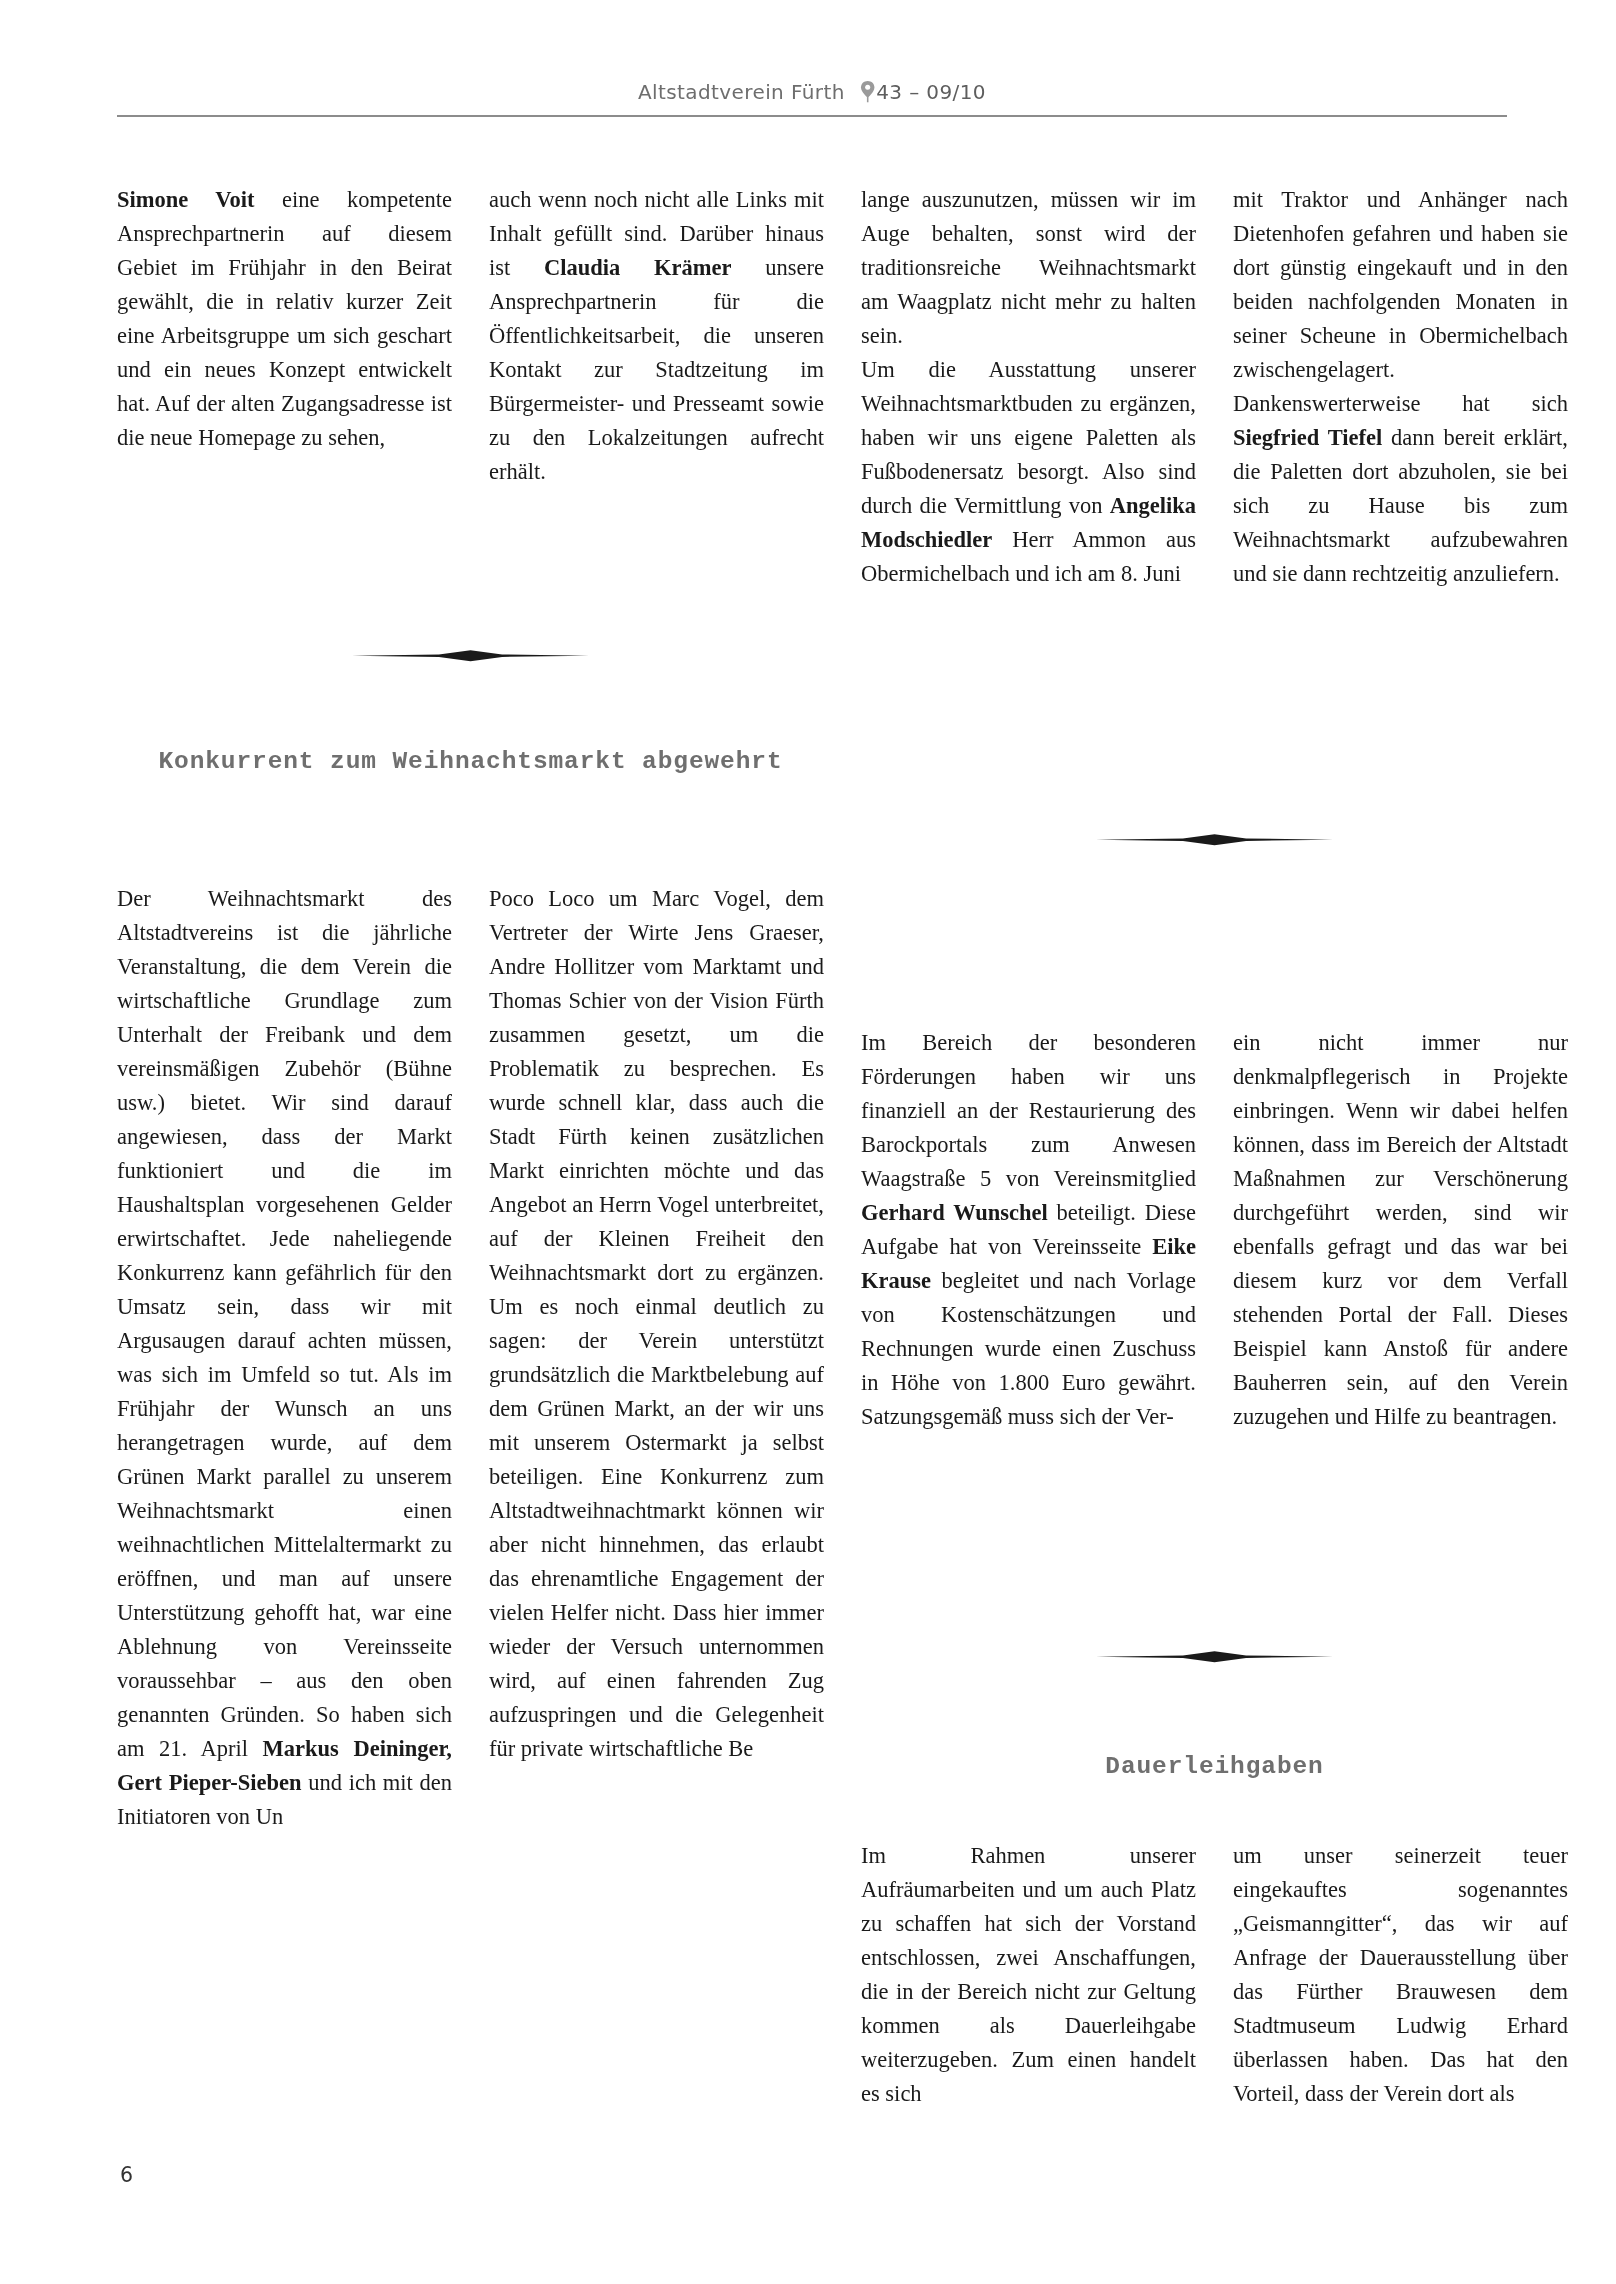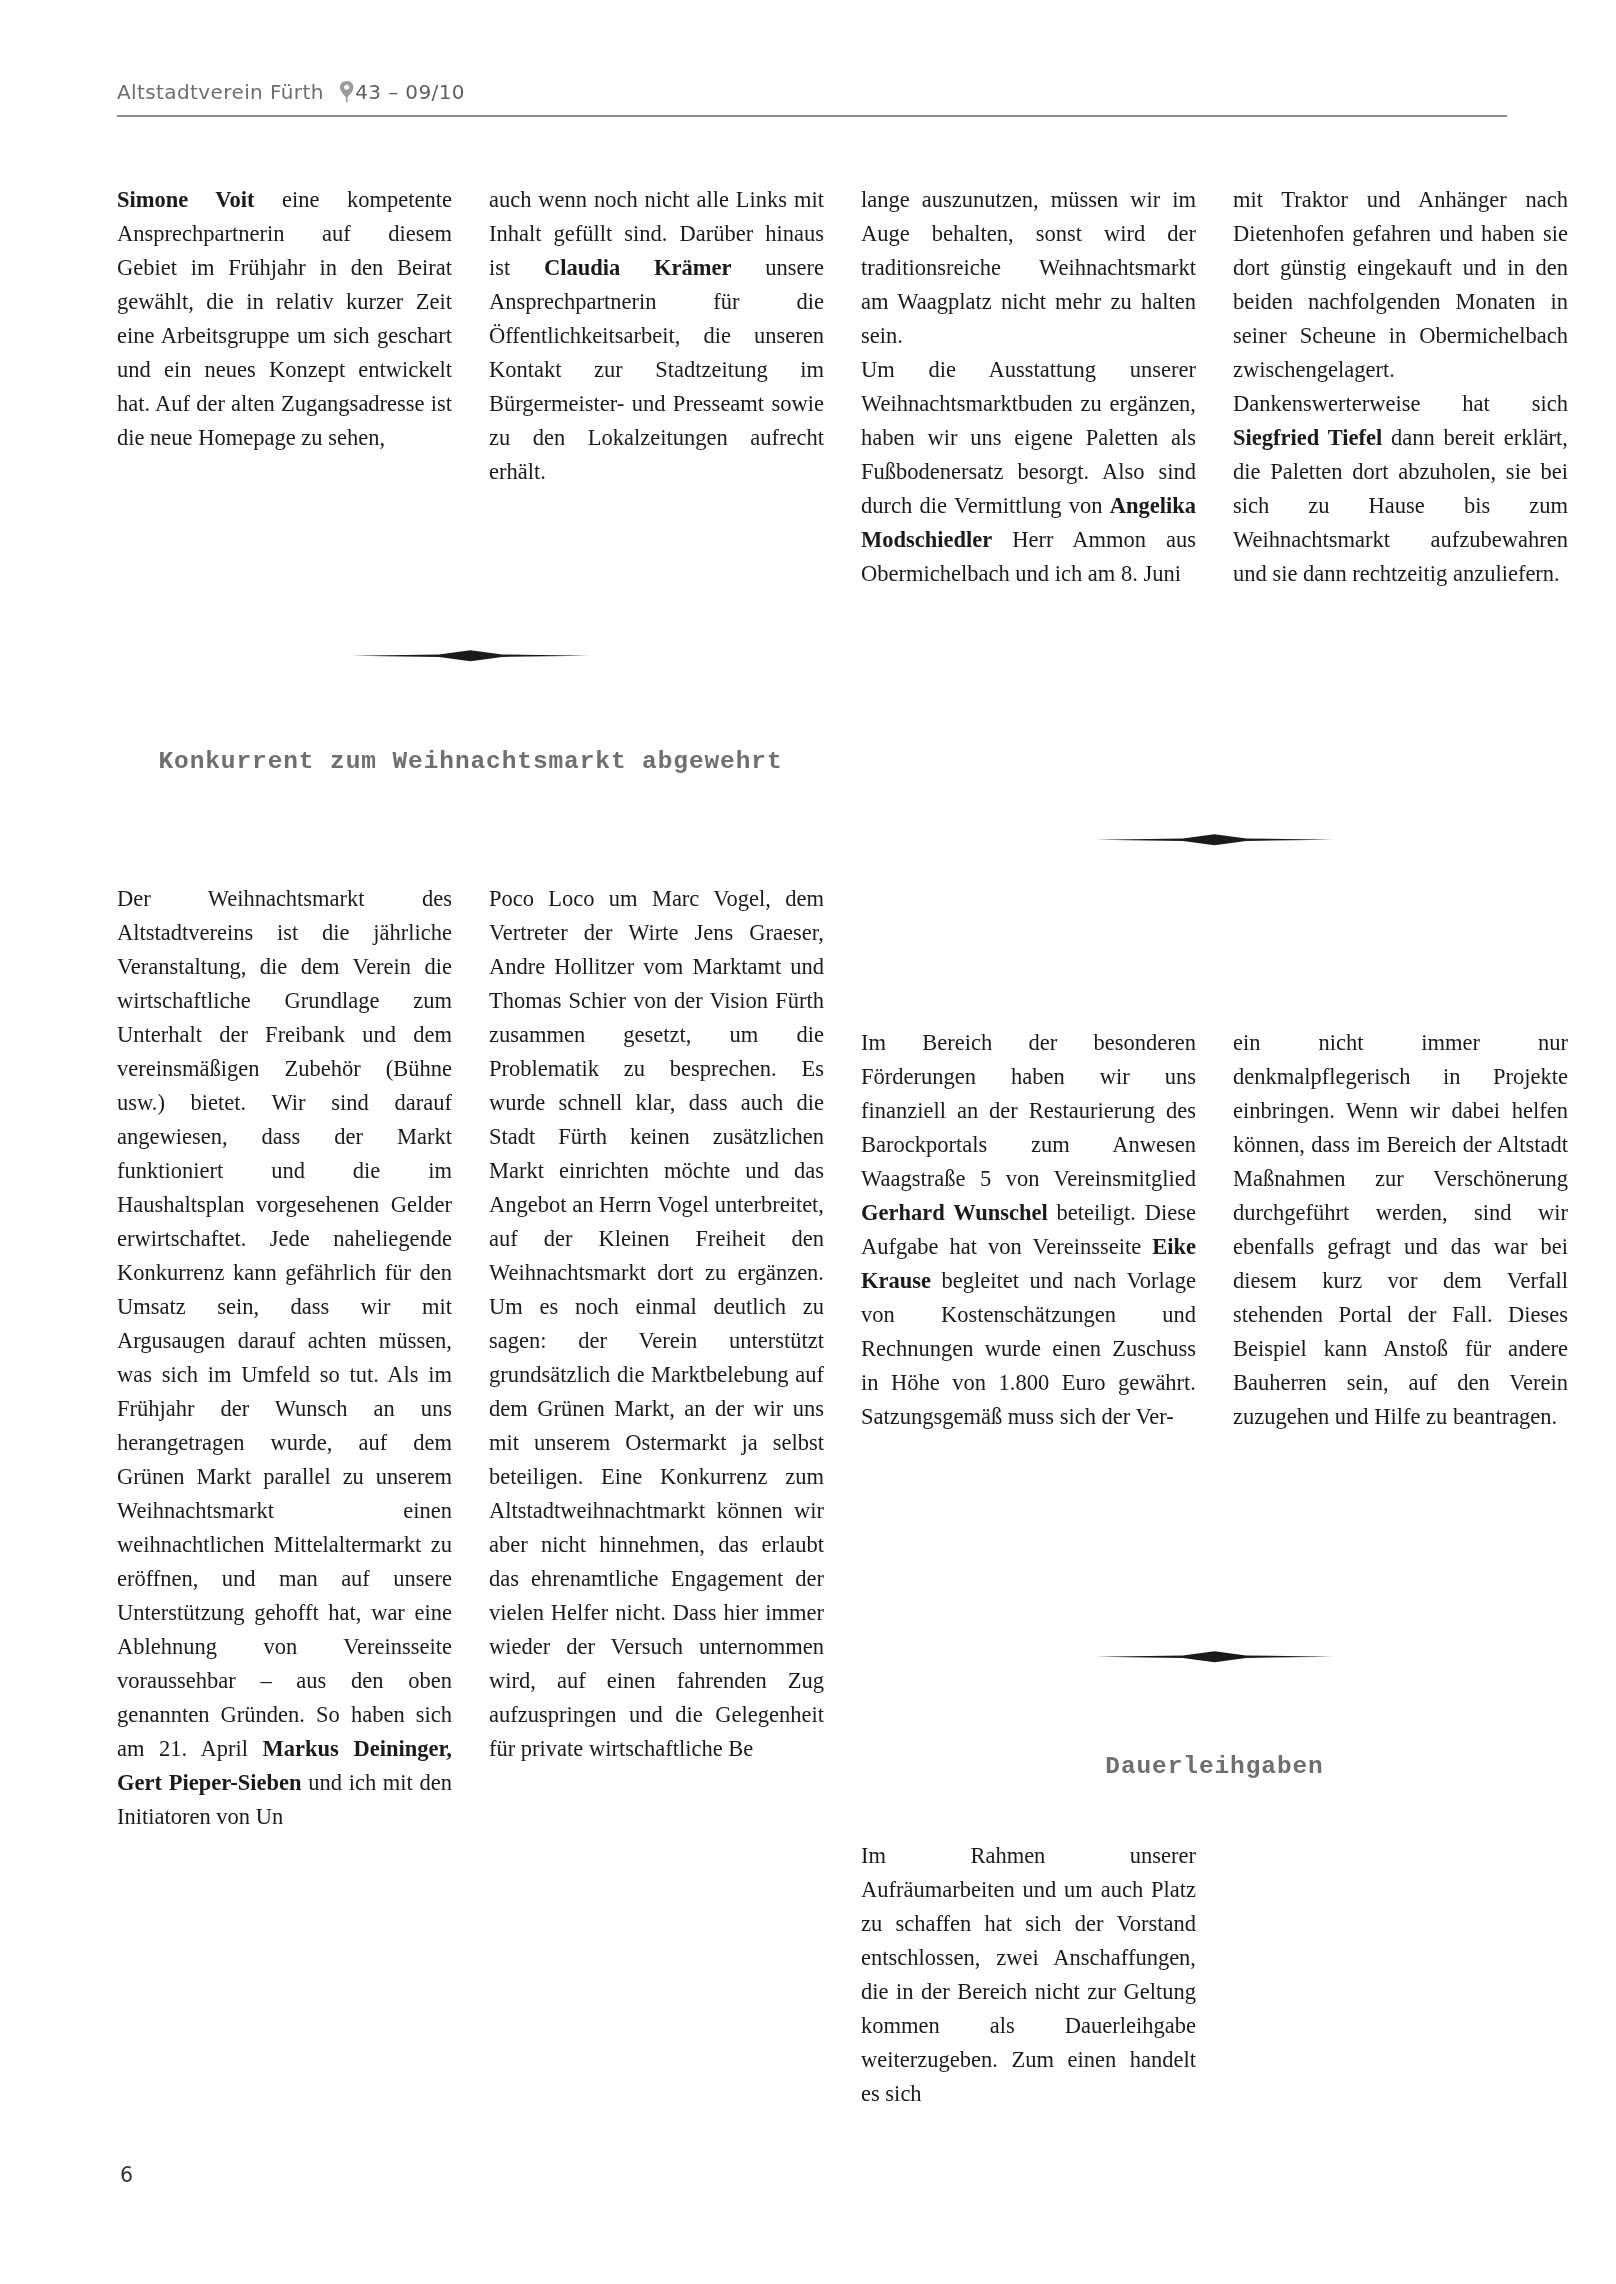--- a/index.html
+++ b/index.html
@@ -26,21 +26,21 @@
 
   
   .header {
     position: absolute;
     left: 117px;
     top: 69px;
     width: 1390px;
     height: 46px;
     display: flex;
     align-items: center;
-    justify-content: flex-start;
+    justify-content: center;
   }
   .header-left {
     display: flex;
     align-items: center;
     gap: 14px;
   }
   .header-title {
     font-family: "DejaVu Sans", sans-serif;
     font-size: 20px;
     letter-spacing: 0.4px;
@@ -220,17 +220,20 @@
     <svg width="237" height="17.4" viewBox="0 0 300 22">
       <path d="M0 11 L110 9.5 L150 4 L190 9.5 L300 11 L190 12.5 L150 18 L110 12.5 Z" fill="#1a1a1a"></path>
     </svg>
   </div>
 
   <div class="section-heading" id="heading-dauerleihgaben">Dauerleihgaben</div>
 
   <div class="subcol" id="dauer-col1">
     <p class="first">Im Rahmen unserer Aufräumarbeiten und um auch Platz zu schaffen hat sich der Vorstand entschlossen, zwei Anschaffungen, die in der Bereich nicht zur Geltung kommen als Dauerleihgabe weiterzugeben. Zum einen handelt es sich</p>
   </div>
+  <div class="subcol" id="dauer-col2">
+    <p class="first">um unser seinerzeit teuer eingekauftes sogenanntes „Geismanngitter“, das wir auf Anfrage der Dauerausstellung über das Fürther Brauwesen dem Stadtmuseum Ludwig Erhard überlassen haben. Das hat den Vorteil, dass der Verein dort als</p>
+  </div>
 
   <div class="page-number">6</div>
 
 </div>
 
 
 </body></html>

